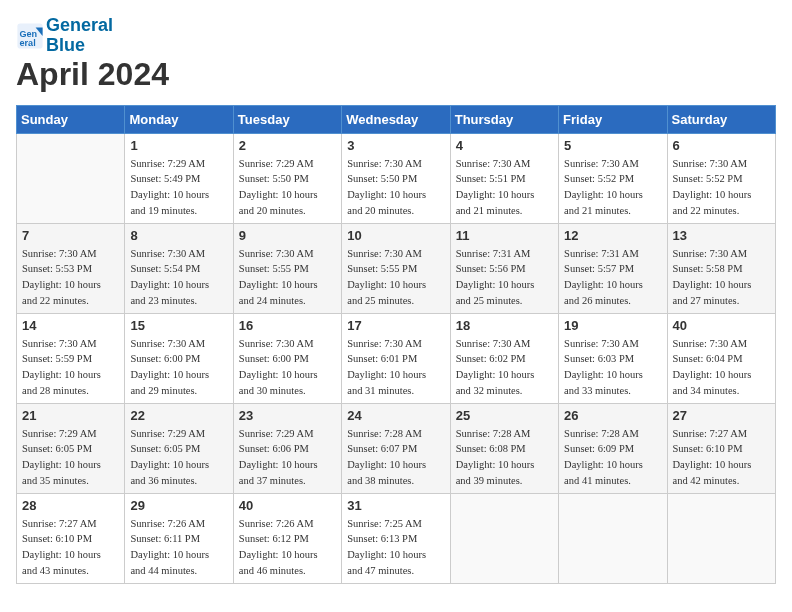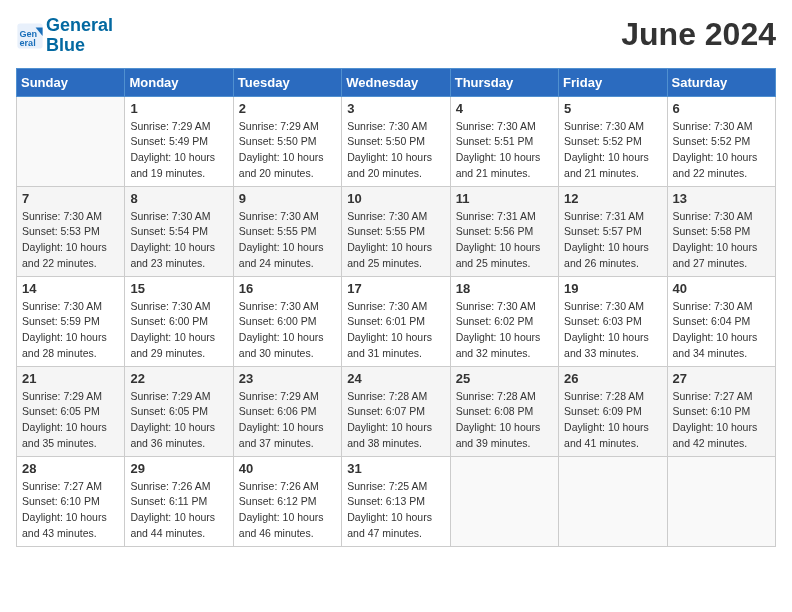--- a/index.html
+++ b/index.html
@@ -8,20 +8,21 @@
       background: #fff;
       width: 792px;
       min-height: 612px;
       padding: 16px;
     }
     .header {
       display: flex;
       justify-content: space-between;
       align-items: flex-start;
       margin-bottom: 12px;
+      flex-direction: column;
     }
     .logo {
       display: flex;
       align-items: center;
     }
     .logo-text {
       font-size: 18px;
       font-weight: bold;
       color: #333;
       line-height: 1.1;
@@ -75,20 +76,21 @@
     .day-num {
       font-size: 13px;
       font-weight: bold;
       margin-bottom: 3px;
       display: block;
     }
     .day-info {
       line-height: 1.5;
       font-size: 10.5px;
       color: #333;
+      font-family: Liberation Serif, serif;
     }
     .empty-cell {
       background: #f9f9f9 !important;
     }
   </style>
 </head>
 <body>
 
 <div class="header">
   <div class="logo">
@@ -99,21 +101,21 @@
       <polygon points="28,8 38,8 38,20" fill="#1a6fba"></polygon>
     </svg>
     <div>
       <div class="logo-text">
         <span>General</span><br>
         <span>Blue</span>
       </div>
     </div>
   </div>
   <div class="title-block">
-    <div class="month-title">June 2024</div>
+    <div class="month-title">April 2024</div>
   </div>
 </div>
 
 <table>
   <thead>
     <tr>
     <th>Sunday</th>
         <th>Monday</th>
         <th>Tuesday</th>
         <th>Wednesday</th>

